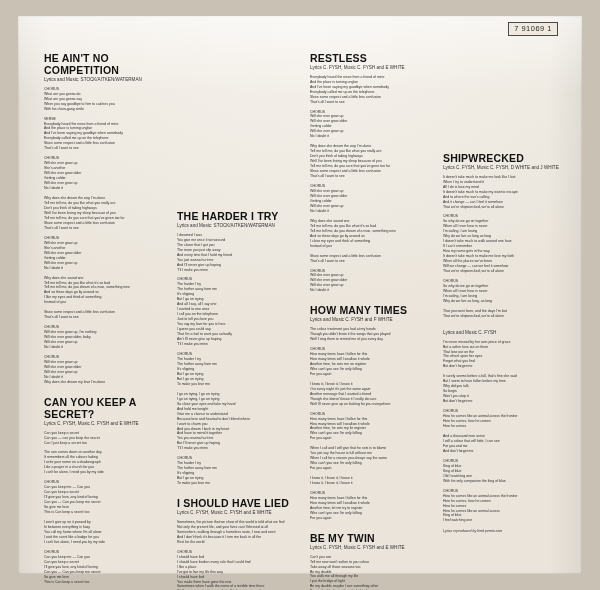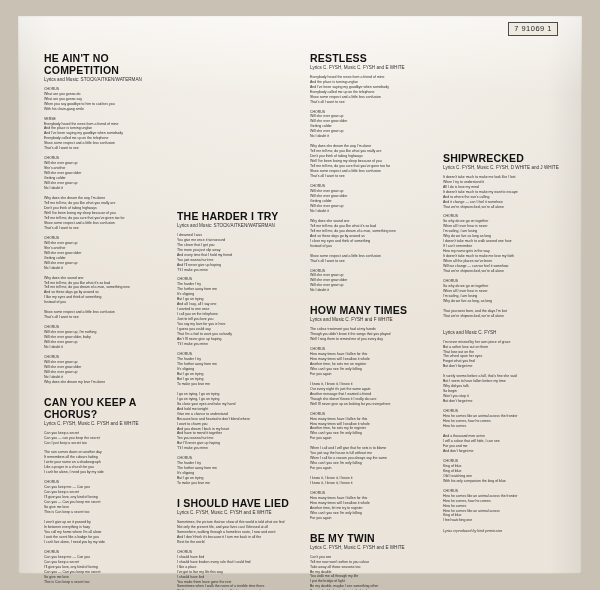--- a/index.html
+++ b/index.html
@@ -125,21 +125,21 @@
 No I doubt it
 
 CHORUS
 Will she ever grow up
 Will she ever grow older
 Will she ever grow up
 No I doubt it
 Why does she dream my love I'm alone</pre>
       </div>
       <div class="song">
-        <h2>CAN YOU KEEP A CHORUS?</h2>
+        <h2>CAN YOU KEEP A SECRET?</h2>
         <div class="credit">Lyrics C. FYSH, Music C. FYSH and E WHITE</div>
         <pre class="lyr">Can you keep a secret
 Can you — can you keep the secret
 Can I just keep a secret too
 
 The rain comes down on another day
 It remembers all the colours fading
 I write your name on a shadowgraph
 Like a prayer in a church for you
 I can't be alone, I need you by my side

